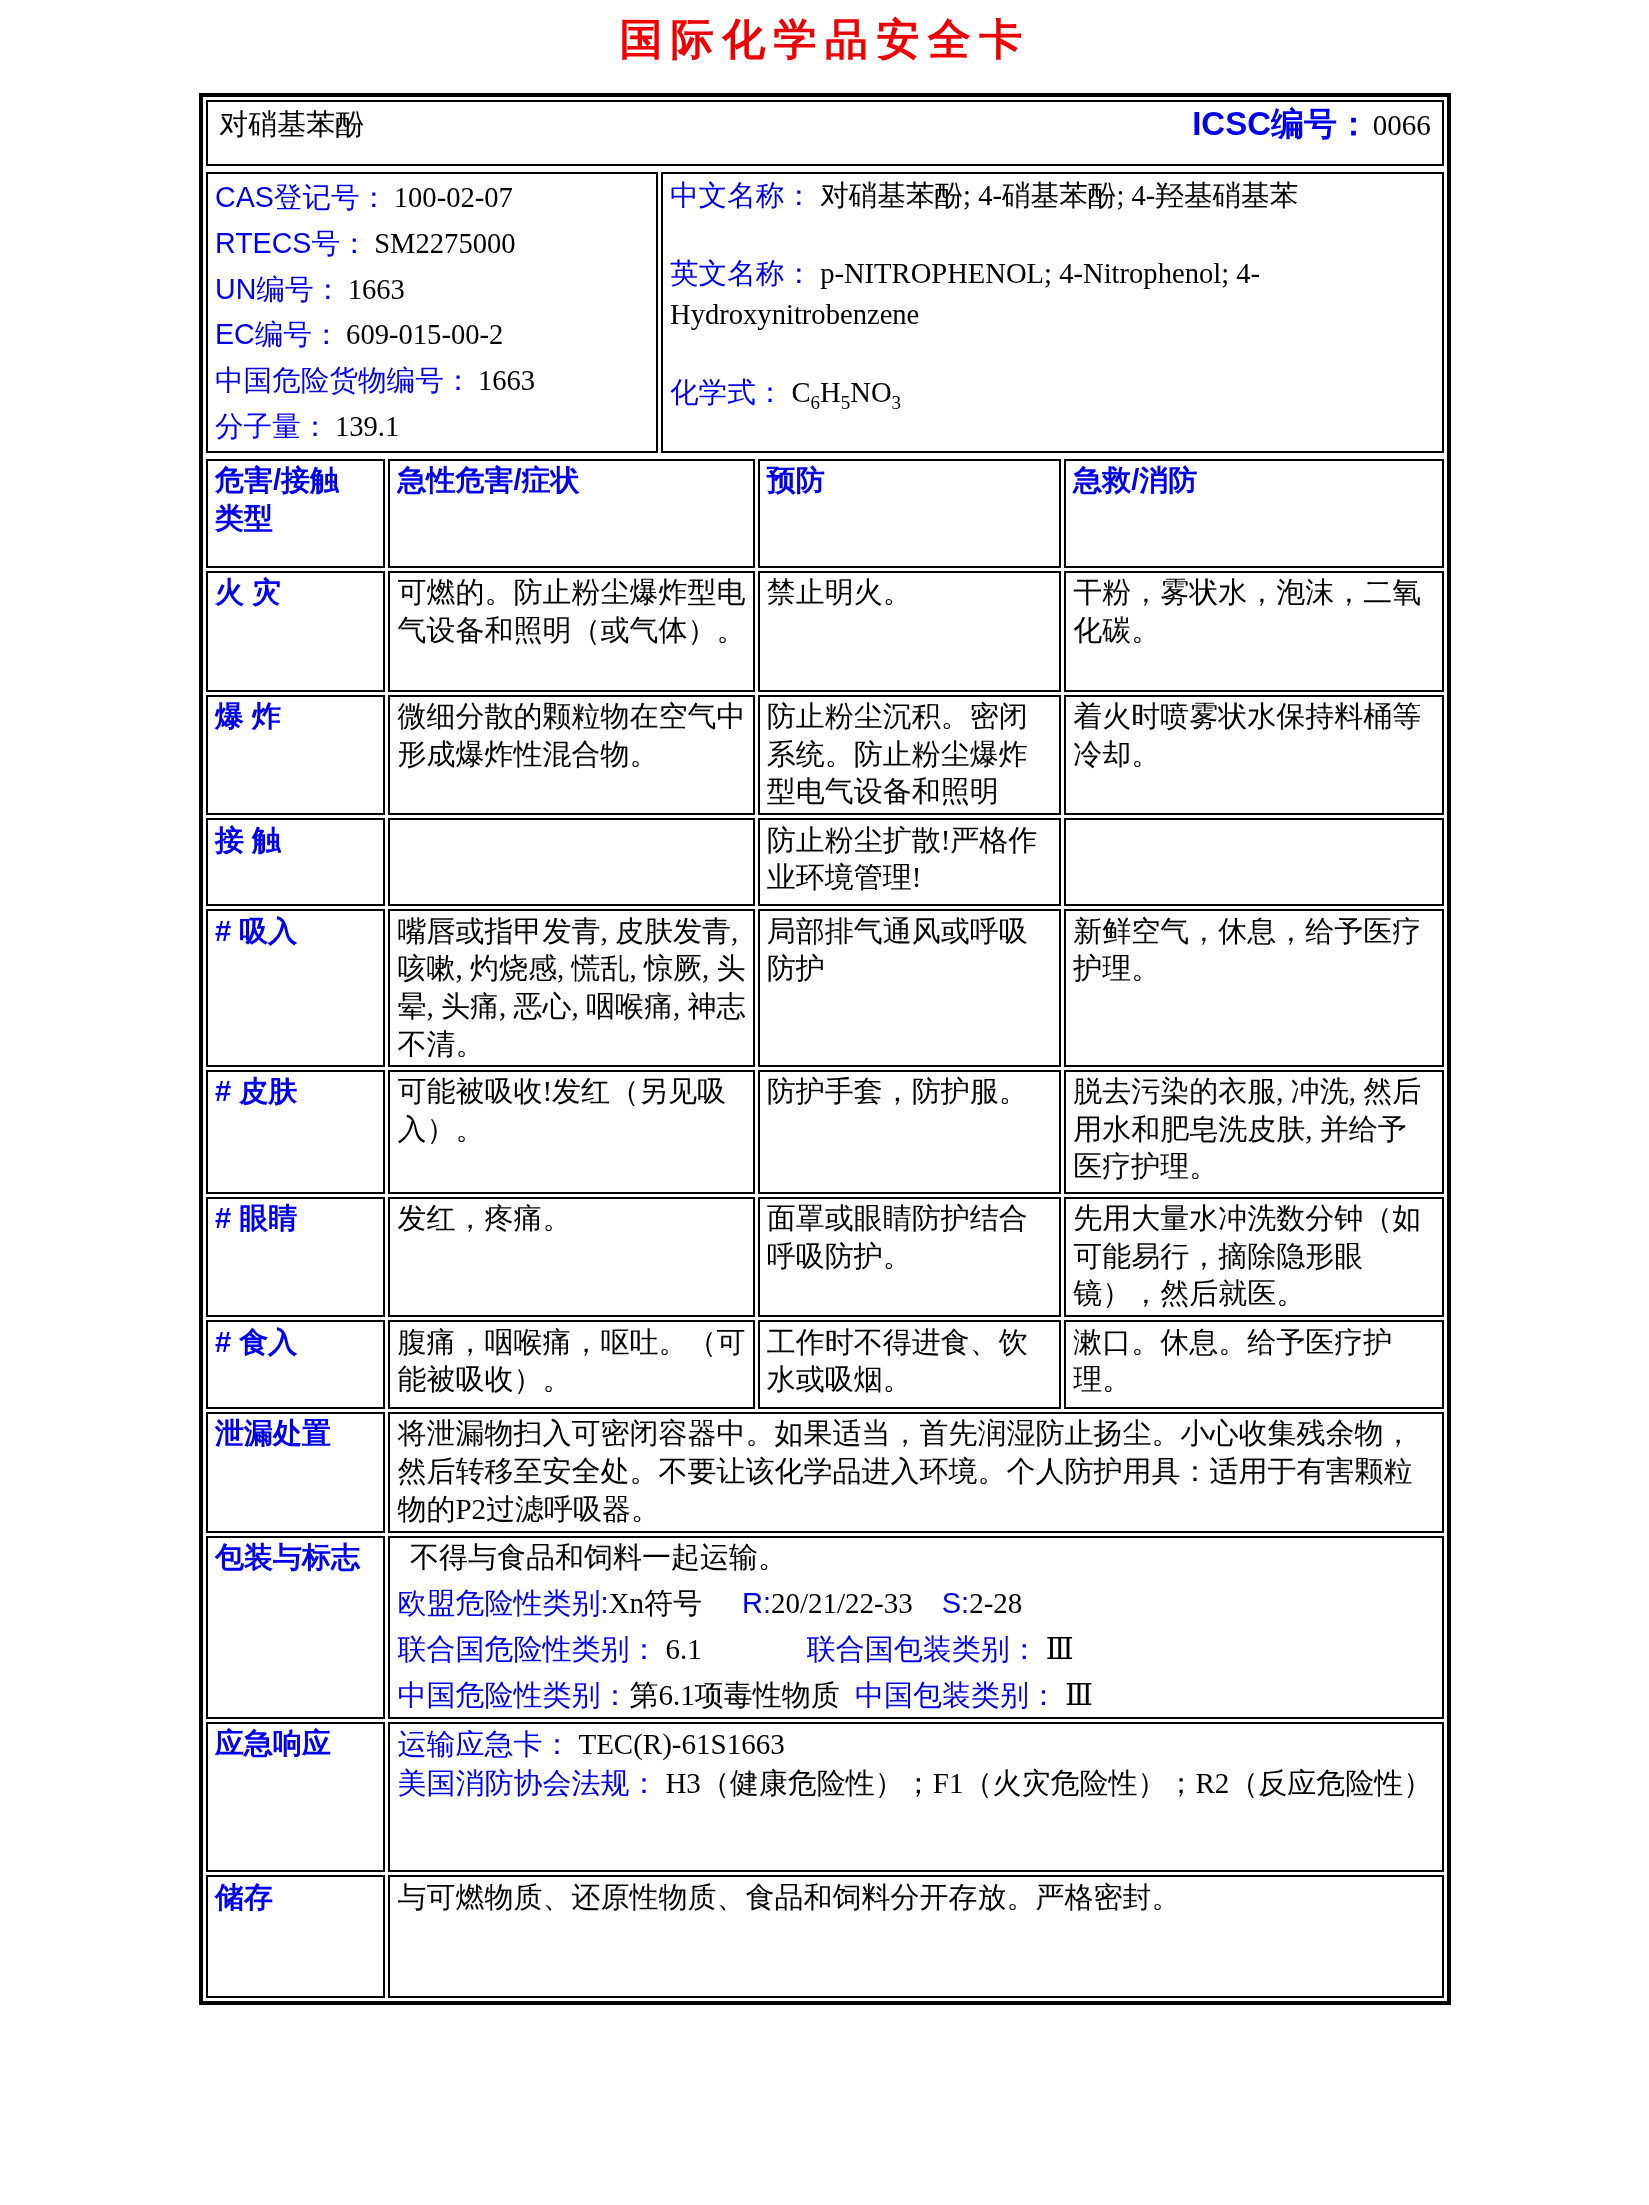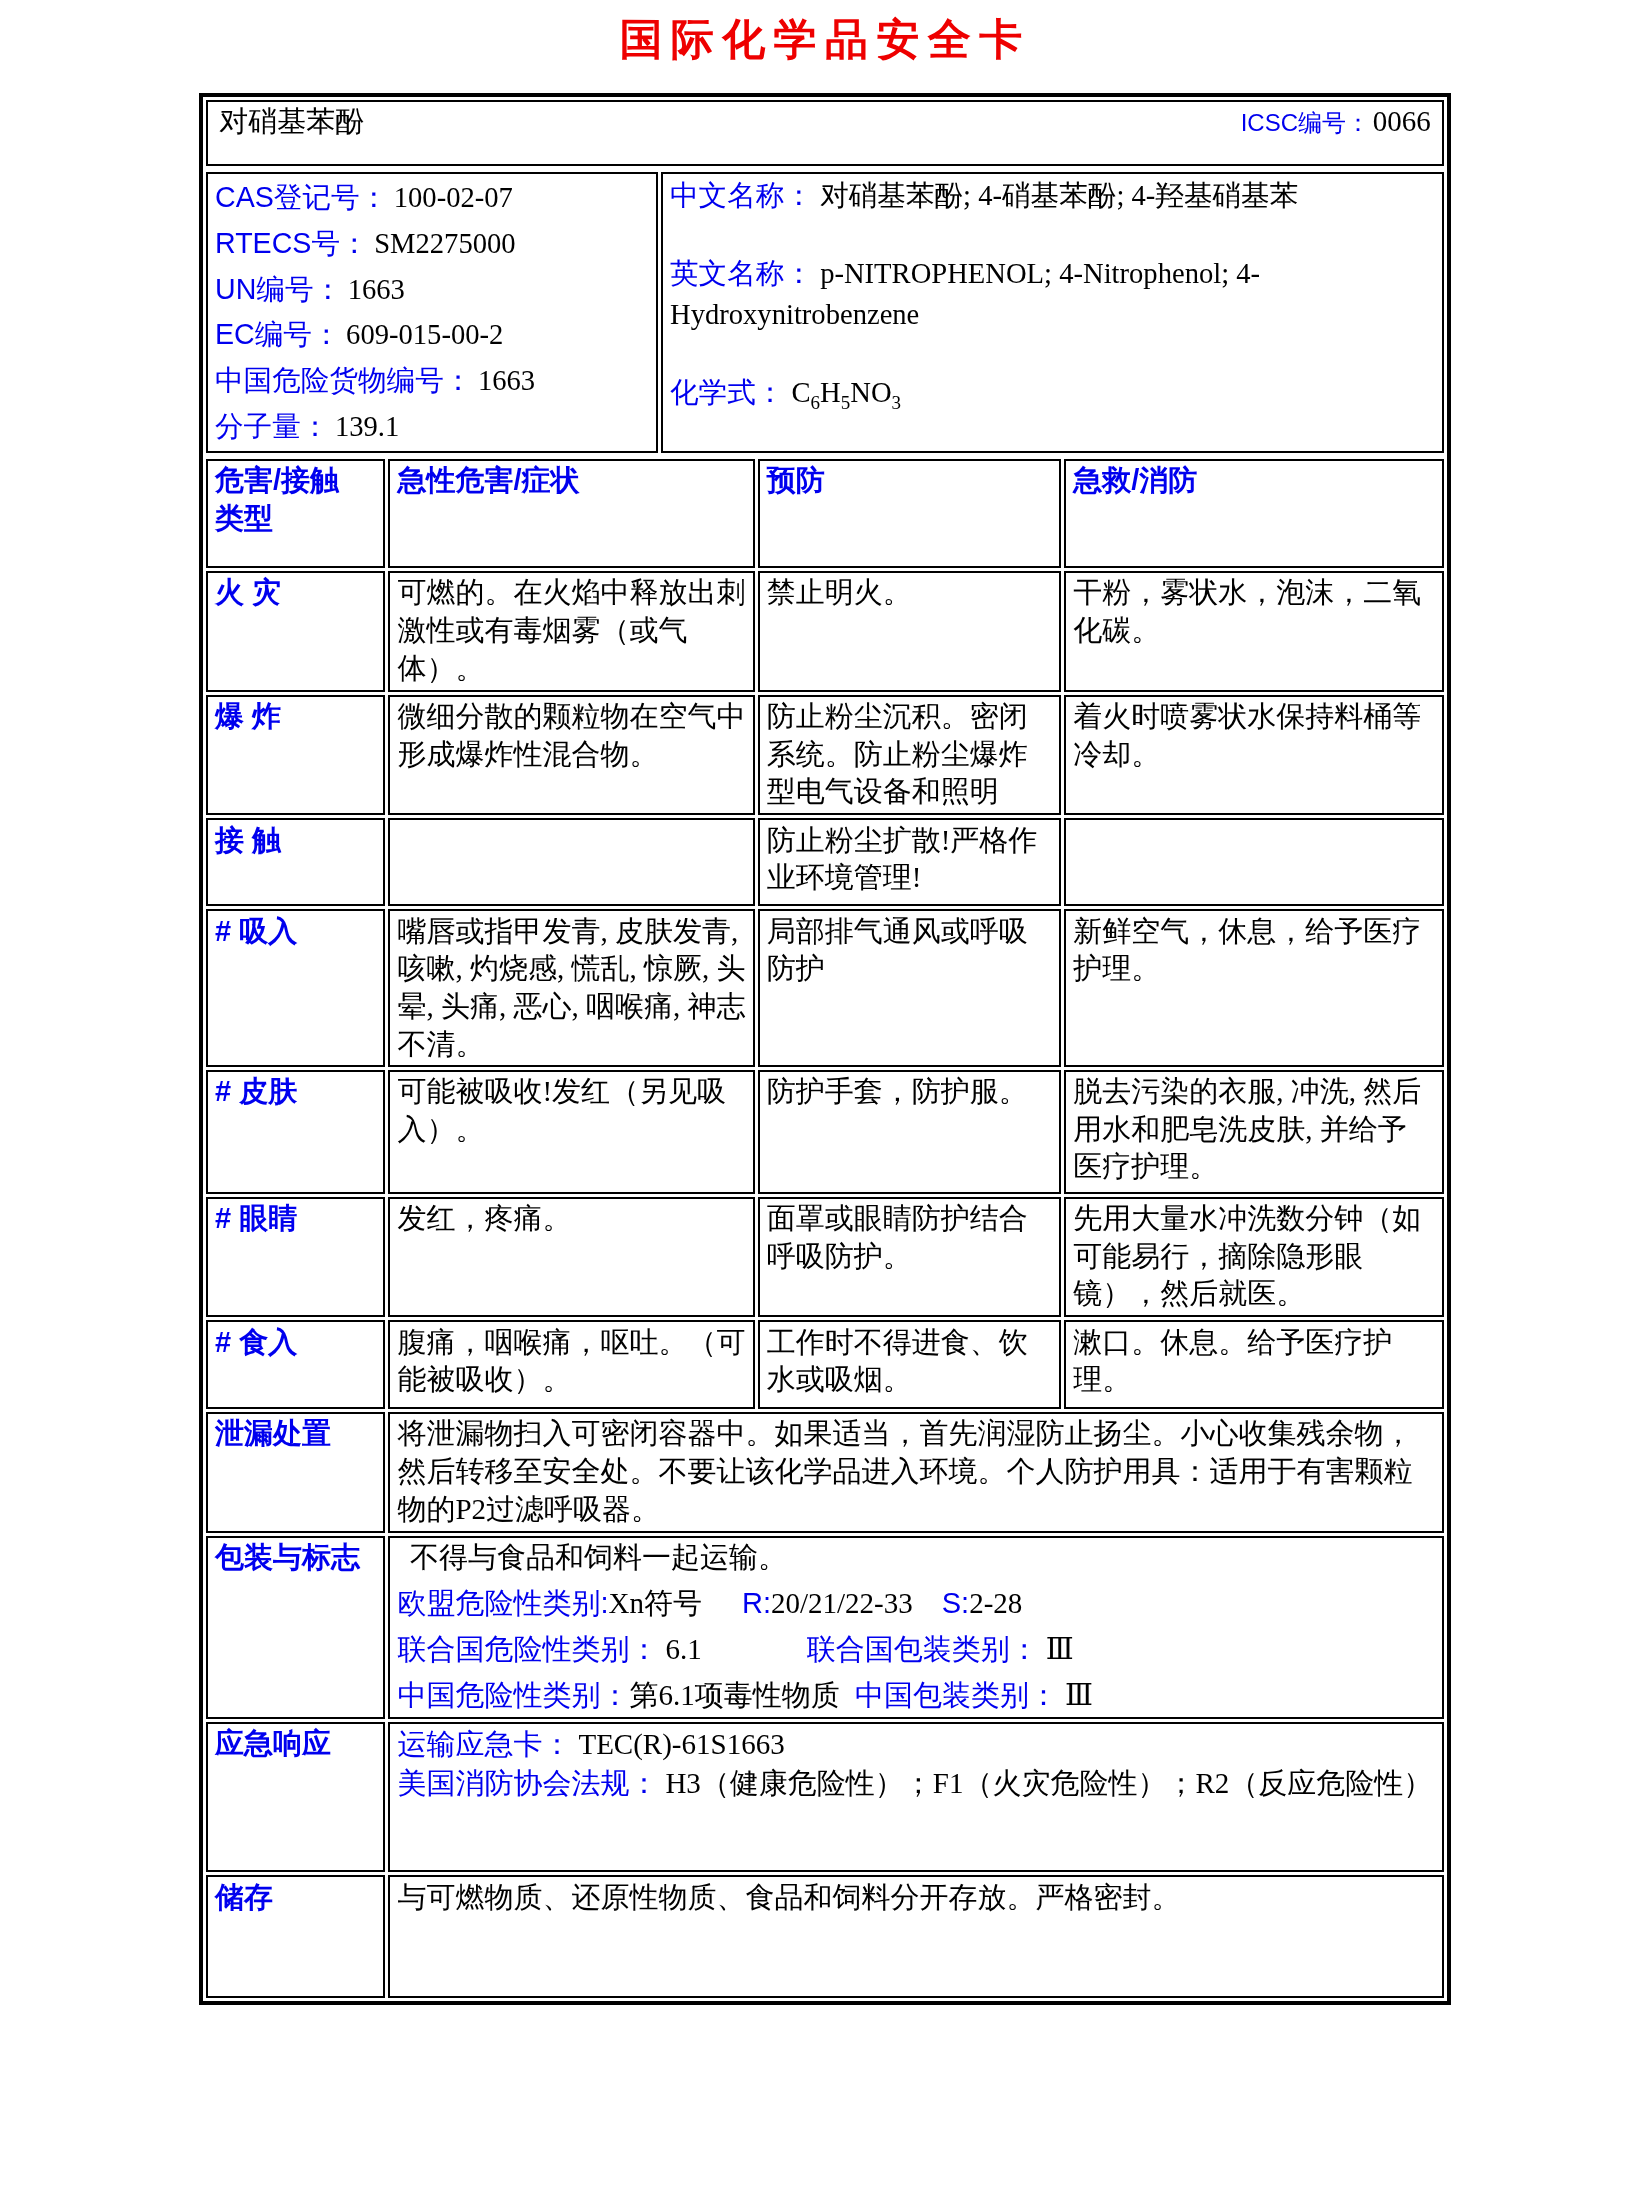--- a/index.html
+++ b/index.html
@@ -29,21 +29,21 @@
   
   .r-name td{height:59px}   .r-id td{height:262px}  .r-head td{height:102px}
   .r-fire td{height:114px}  .r-expl td{height:114px}.r-cont td{height:81px}
   .r-inh td{height:148px}   .r-skin td{height:117px}.r-eye td{height:114px}
   .r-ing td{height:82px}   .r-spill td{height:114px}.r-pack td{height:166px}
   .r-emer td{height:144px}  .r-stor td{height:116px}
   
   .name-cell{vertical-align:middle;}
   .name-flex{display:flex;justify-content:space-between;align-items:center;padding:0 4.2px;}
   .chem-name{font-size:29px;}
-  .icsc-label{font-family:"Liberation Sans","DejaVu Sans",sans-serif;font-weight:normal;color:var(--accent-blue,#0000ee);font-size:24px;}
+  .icsc-label{font-family:"Liberation Sans","DejaVu Sans",sans-serif;font-weight:bold;color:var(--accent-blue,#0000ee);font-size:33px;}
   .icsc-value{font-size:29px;margin-left:2.8px;}
   
   .id-left{padding:8.4px 5.6px 5.6px 7px;}
   .id-line{font-size:28.6px;line-height:1.6;white-space:nowrap;}
   .id-label,.inline-lbl{
     font-family:"Liberation Sans","DejaVu Sans",sans-serif;font-weight:normal;
     color:var(--accent-blue,#0000ee);
   }
   .id-value{margin-left:5.6px;}
   .id-right{padding:8.4px 8.4px 5.6px 8.4px;}
@@ -129,21 +129,21 @@
     <tbody>
         <tr class="r-head">
       <td class="lbl hd-type">危害/接触
 类型</td>
       <td class="lbl">急性危害/症状</td>
       <td class="lbl">预防</td>
       <td class="lbl">急救/消防</td>
     </tr>
     <tr class="r-fire">
       <td class="lbl">火 灾</td>
-      <td>可燃的。在火焰中释放出刺激性或有毒烟雾（或气体）。</td>
+      <td>可燃的。防止粉尘爆炸型电气设备和照明（或气体）。</td>
       <td>禁止明火。</td>
       <td>干粉，雾状水，泡沫，二氧化碳。</td>
     </tr>
     <tr class="r-expl">
       <td class="lbl">爆 炸</td>
       <td>微细分散的颗粒物在空气中形成爆炸性混合物。</td>
       <td>防止粉尘沉积。密闭系统。防止粉尘爆炸型电气设备和照明</td>
       <td>着火时喷雾状水保持料桶等冷却。</td>
     </tr>
     <tr class="r-cont">

